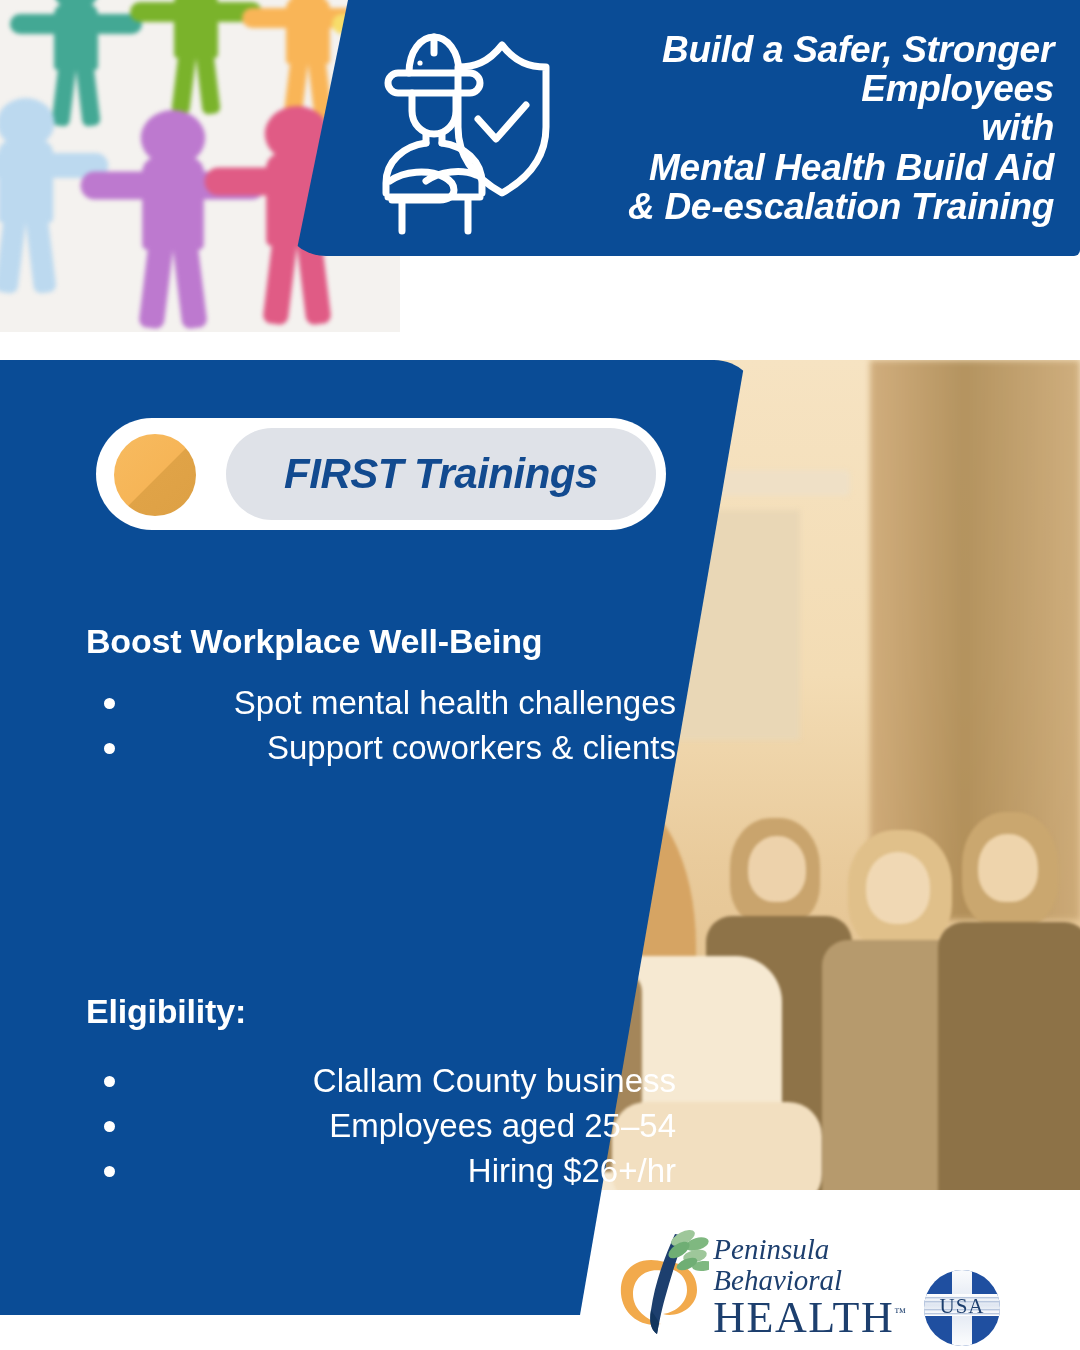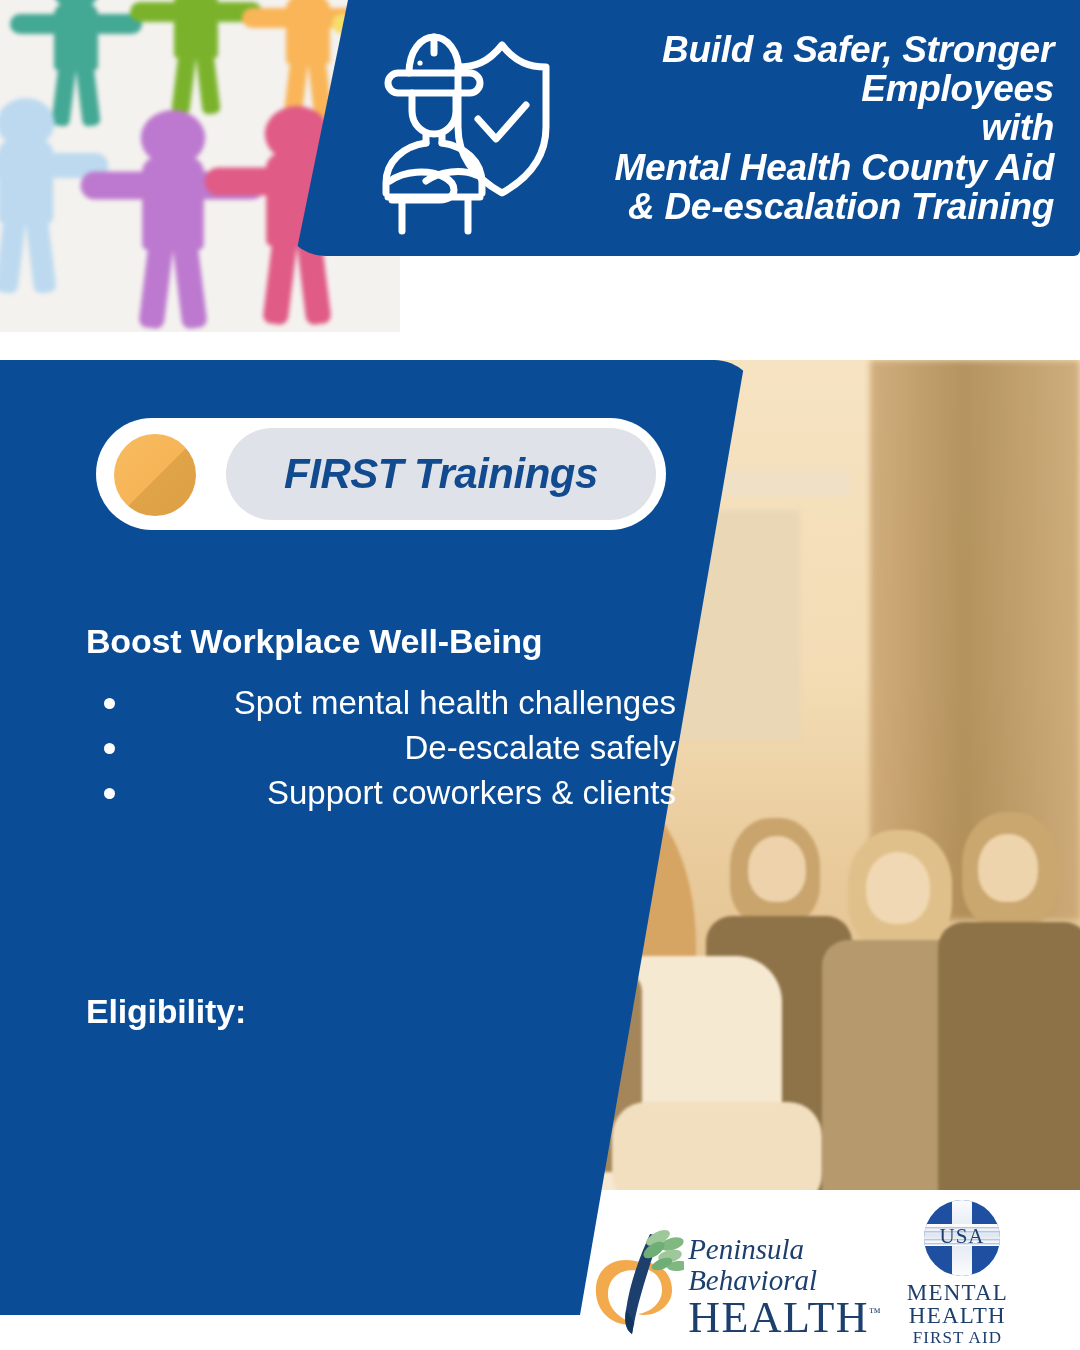--- a/index.html
+++ b/index.html
@@ -159,21 +159,21 @@
   #heading-eligibility{ position:absolute; left:26px; top:632px; }
   #list-eligibility{ position:absolute; left:26px; top:690px; width:590px; }
 
   
   #footer{
     position:absolute; left:0; bottom:0; width:1080px; height:160px;
     background:transparent;
   }
   #logos{
     position:absolute; right:72px; bottom:4px;
-    display:flex; align-items:flex-end; gap:26px;
+    display:flex; align-items:flex-end; gap:10px;
   }
 
   
   #pbh-logo{ display:flex; align-items:center; gap:4px; }
   #pbh-mark{ width:96px; height:118px; }
   #pbh-words{
     display:flex; flex-direction:column; align-items:flex-start;
     font-family:"Liberation Serif", serif; color:#1d3f6e; line-height:1.0;
   }
   #pbh-words .w1,#pbh-words .w2{ font-style:italic; font-size:29px; }
@@ -283,21 +283,21 @@
           <path d="M126 24 c14 18 28 22 44 22 v60 c0 36 -26 56 -44 66 c-18 -10 -44 -30 -44 -66 v-60 c16 0 30 -4 44 -22 z"></path>
 
           <path d="M102 98 l18 20 l30 -34"></path>
         </svg>
       </div>
 
       <div id="headline">
         <span class="ln">Build a Safer, Stronger</span>
         <span class="ln">Employees</span>
         <span class="ln">with</span>
-        <span class="ln">Mental Health County Aid</span>
+        <span class="ln">Mental Health Build Aid</span>
         <span class="ln">&amp; De-escalation Training</span>
       </div>
 
     </div>
   </div>
 </div>
 
 <div id="main">
 
   <div id="audience-photo">
@@ -333,26 +333,30 @@
   </div>
 
   <div id="blue-panel"></div>
 
   <div id="panel-content">
 
     <div id="heading-boost" class="section-heading">Boost Workplace Well-Being</div>
 
     <ul id="list-benefits" class="bullets">
       <li>Spot mental health challenges</li>
-      <li>De-escalate safely</li>
       <li>Support coworkers &amp; clients</li>
     </ul>
 
     <div id="heading-eligibility" class="section-heading">Eligibility:</div>
 
+    <ul id="list-eligibility" class="bullets">
+      <li>Clallam County business</li>
+      <li>Employees aged 25–54</li>
+      <li>Hiring $26+/hr</li>
+    </ul>
 
   </div>
 </div>
 
 <div id="free-pill">
   <div id="free-pill-circle"></div>
   <div id="free-pill-inner">
     <span id="free-pill-label">FIRST Trainings</span>
   </div>
 </div>
@@ -410,21 +414,16 @@
             <rect x="0" y="26" width="92" height="22" fill="url(#stripeV)"></rect>
 
             <rect x="0" y="29" width="92" height="1.4" fill="#b9c7de"></rect>
             <rect x="0" y="33" width="92" height="1.4" fill="#b9c7de"></rect>
             <rect x="0" y="41" width="92" height="1.4" fill="#b9c7de"></rect>
             <rect x="0" y="45" width="92" height="1.4" fill="#b9c7de"></rect>
           </g>
           <text x="46" y="45" text-anchor="middle" font-family="Liberation Serif, serif" font-size="21" letter-spacing="1" fill="#1d3f6e">USA</text>
         </svg>
       </div>
-      <div id="mhfa-words">
-        <div class="m1">MENTAL</div>
-        <div class="m2">HEALTH</div>
-        <div class="m3">FIRST AID</div>
-      </div>
     </div>
 
   </div>
 </div>
 
 </body></html>

